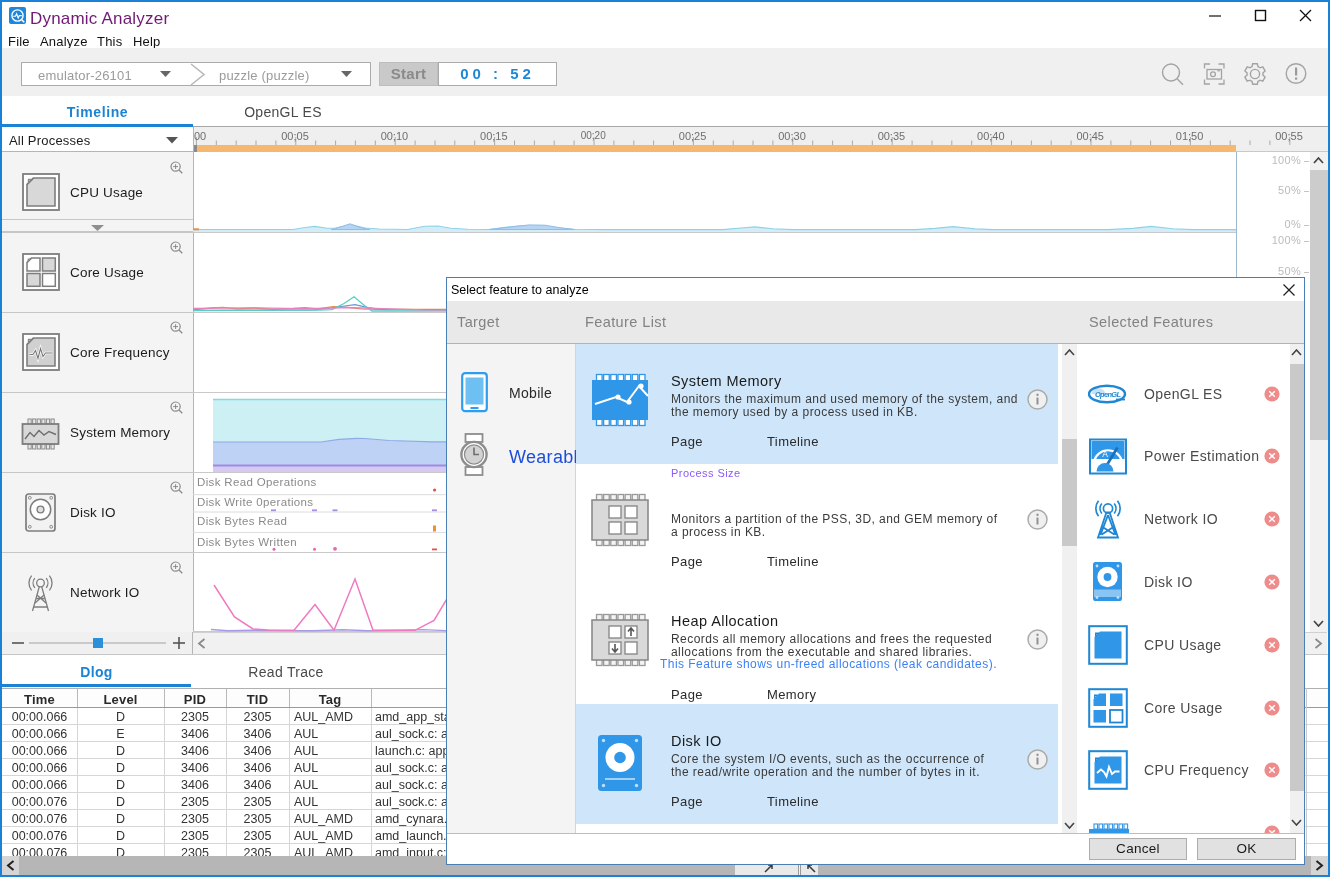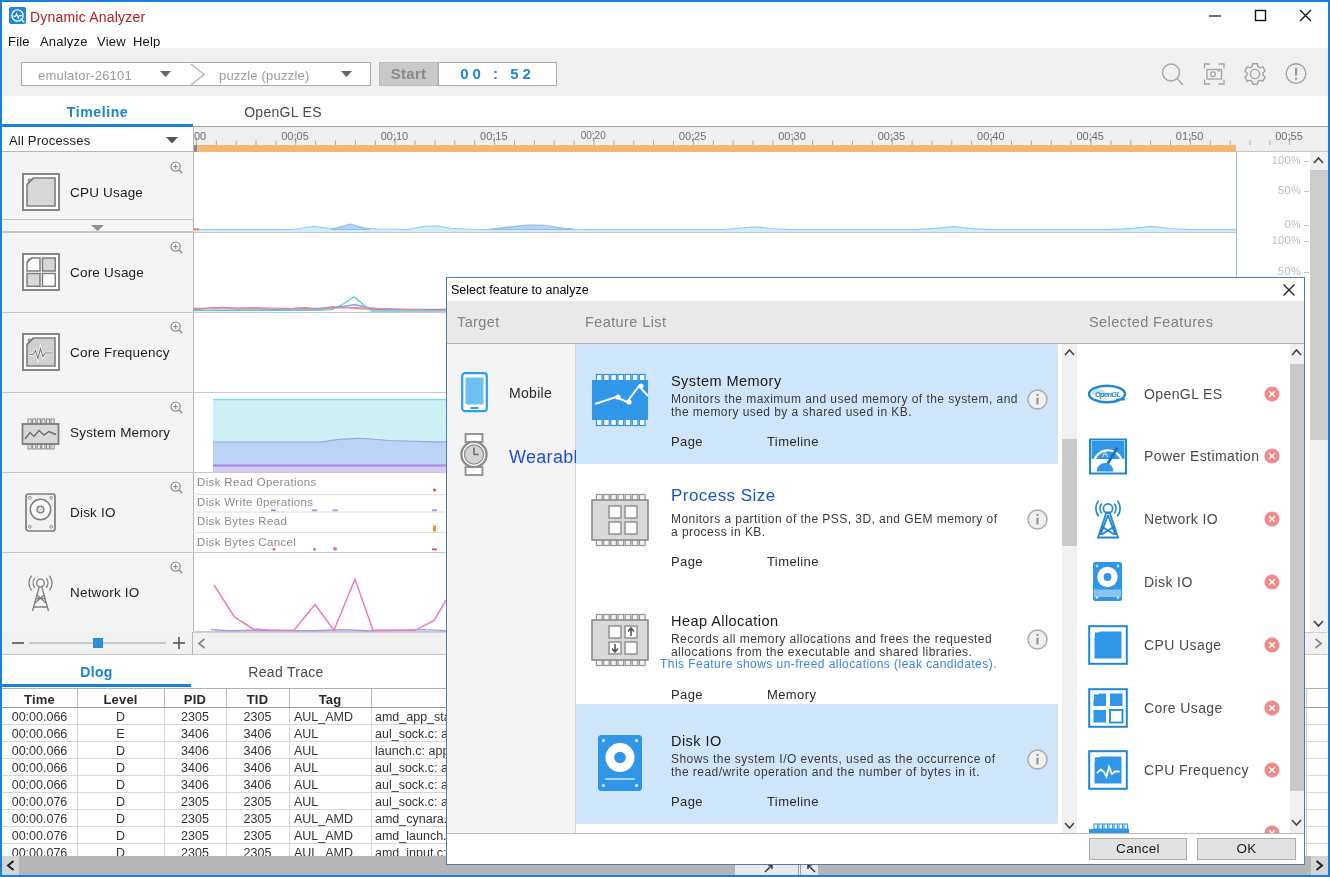--- a/index.html
+++ b/index.html
@@ -5,30 +5,30 @@
 body{font-family:"Liberation Sans",sans-serif;background:#fff;position:relative}
 .abs{position:absolute}
 </style></head><body>
 <div class="abs" style="left:0;top:0;width:1330px;height:877px;border:2px solid #1a80d8;z-index:90;pointer-events:none"></div>
 <svg class="abs" style="left:9px;top:7px" width="17" height="17" viewBox="0 0 17 17">
 <rect x="0" y="0" width="17" height="17" rx="2" fill="#1d87dd"></rect>
 <circle cx="8.5" cy="8.5" r="5.6" fill="none" stroke="#fff" stroke-width="1.4"></circle>
 <polyline points="4.2,9.3 6.5,9.3 7.6,6.7 9.2,11 10.3,8.6 12.8,8.6" fill="none" stroke="#fff" stroke-width="1.1"></polyline>
 <line x1="12.5" y1="12.5" x2="15.2" y2="15.2" stroke="#fff" stroke-width="1.6"></line>
   </svg>
-<div class="abs" style="left:30px;top:9px;font-size:14px;color:#b91c1c;letter-spacing:.2px">Dynamic Analyzer</div>
+<div class="abs" style="left:30px;top:9px;font-size:17px;color:#701a75;letter-spacing:.2px">Dynamic Analyzer</div>
 <svg class="abs" style="left:1200px;top:4px" width="125" height="24" viewBox="0 0 125 24">
 <line x1="9" y1="12" x2="21" y2="12" stroke="#111" stroke-width="1.2"></line>
 <rect x="55.5" y="6.5" width="10" height="10" fill="none" stroke="#111" stroke-width="1.4"></rect>
 <line x1="100" y1="6" x2="111" y2="17" stroke="#111" stroke-width="1.2"></line>
 <line x1="111" y1="6" x2="100" y2="17" stroke="#111" stroke-width="1.2"></line>
   </svg>
 <div class="abs" style="left:8px;top:34px;font-size:13px;color:#111;letter-spacing:.2px">File</div>
 <div class="abs" style="left:40px;top:34px;font-size:13px;color:#111;letter-spacing:.2px">Analyze</div>
-<div class="abs" style="left:97px;top:34px;font-size:13px;color:#111;letter-spacing:.2px">View</div>
+<div class="abs" style="left:97px;top:34px;font-size:13px;color:#111;letter-spacing:.2px">This</div>
 <div class="abs" style="left:133px;top:34px;font-size:13px;color:#111;letter-spacing:.2px">Help</div>
 <div class="abs" style="left:2px;top:48px;width:1326px;height:48px;background:#f0f0f0"></div>
 <div class="abs" style="left:21px;top:62px;width:350px;height:24px;background:#fff;border:1px solid #ababab"></div>
 <div class="abs" style="left:38px;top:68px;font-size:13px;color:#9b9b9b;letter-spacing:.2px">emulator-26101</div>
 <svg class="abs" style="left:159px;top:70px" width="13" height="8" viewBox="0 0 13 8">
     <polygon points="1,1 12,1 6.5,7" fill="#666"></polygon>
   </svg>
 <svg class="abs" style="left:188px;top:63px" width="20" height="23" viewBox="0 0 20 23">
     <polyline points="3,1 16,11.5 3,22" fill="none" stroke="#b8b8b8" stroke-width="1.6"></polyline>
   </svg>
@@ -290,21 +290,21 @@
 <rect x="239" y="37.4" width="5" height="1.8" fill="#a98fe0"></rect>
 <rect x="240" y="53.5" width="3" height="6" fill="#f09030"></rect>
 <circle cx="81" cy="77.3" r="1.5" fill="#ea64b0"></circle>
 <circle cx="121.5" cy="77.3" r="1.5" fill="#ea64b0"></circle>
 <circle cx="142" cy="76.8" r="1.9" fill="#ea64b0"></circle>
 <rect x="239" y="76.5" width="5" height="1.8" fill="#e05050"></rect>
 </svg>
 <div class="abs" style="left:197px;top:475.5px;font-size:11.5px;color:#8a8a8a;letter-spacing:.35px">Disk Read Operations</div>
 <div class="abs" style="left:197px;top:495.5px;font-size:11.5px;color:#8a8a8a;letter-spacing:.35px">Disk Write 0perations</div>
 <div class="abs" style="left:197px;top:514.5px;font-size:11.5px;color:#8a8a8a;letter-spacing:.35px">Disk Bytes Read</div>
-<div class="abs" style="left:197px;top:535.5px;font-size:11.5px;color:#8a8a8a;letter-spacing:.35px">Disk Bytes Cancel</div>
+<div class="abs" style="left:197px;top:535.5px;font-size:11.5px;color:#8a8a8a;letter-spacing:.35px">Disk Bytes Written</div>
 <svg class="abs" style="left:193px;top:552px" width="1043" height="80" viewBox="0 0 1043 80">
 <path d="M18,77.5 L35,78.8 L60,78.3 L90,78.6 L120,78.8 L150,77.8 L175,78.8 L210,78.3 L230,77.6 L253,78.6 L1043,78.6" fill="none" stroke="#a99ae8" stroke-width="1.4"></path>
 <path d="M21,33 L41.5,65 L60,77 L75,78 L101,78.3 L122,52.5 L141,78.3 L162,27 L180,78.3 L222,78.3 L241,68.5 L258,40 L268,30 L280,78.3 L1043,78.3" fill="none" stroke="#ef7ac2" stroke-width="1.5"></path>
 </svg>
 <div class="abs" style="left:1240px;top:154px;">
     <div style="width:61px;text-align:right;font-size:11px;color:#bbbbbb;letter-spacing:.3px">100%</div>
   </div>
 <div class="abs" style="left:1304px;top:161px;width:5px;height:1px;background:#c4c4c4"></div>
 <div class="abs" style="left:1240px;top:184px;">
     <div style="width:61px;text-align:right;font-size:11px;color:#bbbbbb;letter-spacing:.3px">50%</div>
@@ -679,21 +679,21 @@
     <rect x="41.25" y="46" width="5.6" height="6.5" fill="#fff" stroke="#2f96e8" stroke-width="1.3"></rect>
     <rect x="48.400000000000006" y="46" width="5.6" height="6.5" fill="#fff" stroke="#2f96e8" stroke-width="1.3"></rect>
 <rect x="1" y="7" width="56" height="40" fill="#2f96e8"></rect>
 <polyline points="4,31 25,24 36,29 48,13 57,23" fill="none" stroke="#fff" stroke-width="2"></polyline>
 <circle cx="27" cy="24" r="2.6" fill="#fff"></circle>
     <circle cx="38" cy="29" r="2.6" fill="#fff"></circle>
     <circle cx="50" cy="13" r="2.6" fill="#fff"></circle>
   </svg>
 <div class="abs" style="left:671px;top:373px;font-size:14.5px;color:#1a1a1a;letter-spacing:.45px;z-index:51">System Memory</div>
 <div class="abs" style="left:671px;top:392px;font-size:12px;color:#3a3a3a;letter-spacing:.45px;white-space:nowrap;z-index:51">Monitors the maximum and used memory of the system, and</div>
-<div class="abs" style="left:671px;top:404.7px;font-size:12px;color:#3a3a3a;letter-spacing:.45px;white-space:nowrap;z-index:51">the memory used by a shared used in KB.</div>
+<div class="abs" style="left:671px;top:404.7px;font-size:12px;color:#3a3a3a;letter-spacing:.45px;white-space:nowrap;z-index:51">the memory used by a process used in KB.</div>
 <div class="abs" style="left:671px;top:434.4px;font-size:13px;color:#2a2a2a;letter-spacing:.4px;z-index:51">Page</div>
 <div class="abs" style="left:767px;top:434.4px;font-size:13px;color:#2a2a2a;letter-spacing:.4px;z-index:51">Timeline</div>
 <svg class="abs" style="left:1027px;top:389px;z-index:51" width="21" height="21" viewBox="0 0 21 21">
 <circle cx="10.5" cy="10.5" r="9.5" fill="#f0f0f0" stroke="#ababab" stroke-width="1.5"></circle>
 <rect x="9.5" y="8.5" width="2" height="7" fill="#909090"></rect>
     <rect x="9.5" y="4.7" width="2" height="2.2" fill="#909090"></rect>
   </svg>
 <div class="abs" style="left:576px;top:464px;width:482px;height:120px;background:#fff;z-index:51"></div>
 <svg class="abs" style="left:591px;top:493px;z-index:51" width="58" height="54" viewBox="0 0 58 54">
 <rect x="5.5" y="1.5" width="5.6" height="6.5" fill="#f4f4f4" stroke="#999" stroke-width="1.3"></rect>
@@ -709,21 +709,21 @@
     <rect x="26.950000000000003" y="46" width="5.6" height="6.5" fill="#f4f4f4" stroke="#999" stroke-width="1.3"></rect>
     <rect x="34.1" y="46" width="5.6" height="6.5" fill="#f4f4f4" stroke="#999" stroke-width="1.3"></rect>
     <rect x="41.25" y="46" width="5.6" height="6.5" fill="#f4f4f4" stroke="#999" stroke-width="1.3"></rect>
     <rect x="48.400000000000006" y="46" width="5.6" height="6.5" fill="#f4f4f4" stroke="#999" stroke-width="1.3"></rect>
 <rect x="1" y="7" width="56" height="40" fill="#d9d9d9" stroke="#8a8a8a" stroke-width="1.6"></rect>
 <rect x="18" y="13" width="12" height="12" fill="#fff" stroke="#8a8a8a" stroke-width="1.4"></rect>
     <rect x="34" y="13" width="12" height="12" fill="#fff" stroke="#8a8a8a" stroke-width="1.4"></rect>
     <rect x="18" y="29" width="12" height="12" fill="#fff" stroke="#8a8a8a" stroke-width="1.4"></rect>
     <rect x="34" y="29" width="12" height="12" fill="#fff" stroke="#8a8a8a" stroke-width="1.4"></rect>
   </svg>
-<div class="abs" style="left:671px;top:486px;font-size:17px;color:#1d4ed8;letter-spacing:.45px;z-index:51">Process Size</div>
+<div class="abs" style="left:671px;top:467px;font-size:11px;color:#8b5cf6;letter-spacing:.45px;z-index:51">Process Size</div>
 <div class="abs" style="left:671px;top:512px;font-size:12px;color:#3a3a3a;letter-spacing:.45px;white-space:nowrap;z-index:51">Monitors a partition of the PSS, 3D, and GEM memory of</div>
 <div class="abs" style="left:671px;top:524.7px;font-size:12px;color:#3a3a3a;letter-spacing:.45px;white-space:nowrap;z-index:51">a process in KB.</div>
 <div class="abs" style="left:671px;top:554.4px;font-size:13px;color:#2a2a2a;letter-spacing:.4px;z-index:51">Page</div>
 <div class="abs" style="left:767px;top:554.4px;font-size:13px;color:#2a2a2a;letter-spacing:.4px;z-index:51">Timeline</div>
 <svg class="abs" style="left:1027px;top:509px;z-index:51" width="21" height="21" viewBox="0 0 21 21">
 <circle cx="10.5" cy="10.5" r="9.5" fill="#f0f0f0" stroke="#ababab" stroke-width="1.5"></circle>
 <rect x="9.5" y="8.5" width="2" height="7" fill="#909090"></rect>
     <rect x="9.5" y="4.7" width="2" height="2.2" fill="#909090"></rect>
   </svg>
 <div class="abs" style="left:576px;top:584px;width:482px;height:120px;background:#fff;z-index:51"></div>
@@ -766,21 +766,21 @@
 <rect x="1" y="1" width="44" height="56" rx="3.5" fill="#2f96e8"></rect>
 <circle cx="23" cy="23.5" r="14.5" fill="#fff"></circle>
 <circle cx="23" cy="23.5" r="5.8" fill="#2f96e8"></circle>
 <circle cx="6.5" cy="6.5" r="1.7" fill="#bfe0f8"></circle>
     <circle cx="39.5" cy="6.5" r="1.7" fill="#bfe0f8"></circle>
 <circle cx="6.5" cy="51.5" r="1.7" fill="#bfe0f8"></circle>
     <circle cx="39.5" cy="51.5" r="1.7" fill="#bfe0f8"></circle>
 <line x1="8" y1="45" x2="38" y2="45" stroke="#bfe0f8" stroke-width="1.6"></line>
   </svg>
 <div class="abs" style="left:671px;top:733px;font-size:14.5px;color:#1a1a1a;letter-spacing:.45px;z-index:51">Disk IO</div>
-<div class="abs" style="left:671px;top:752px;font-size:12px;color:#3a3a3a;letter-spacing:.45px;white-space:nowrap;z-index:51">Shows the system I/O events, used as the occurrence of</div>
+<div class="abs" style="left:671px;top:752px;font-size:12px;color:#3a3a3a;letter-spacing:.45px;white-space:nowrap;z-index:51">Core the system I/O events, such as the occurrence of</div>
 <div class="abs" style="left:671px;top:764.7px;font-size:12px;color:#3a3a3a;letter-spacing:.45px;white-space:nowrap;z-index:51">the read/write operation and the number of bytes in it.</div>
 <div class="abs" style="left:671px;top:794.4px;font-size:13px;color:#2a2a2a;letter-spacing:.4px;z-index:51">Page</div>
 <div class="abs" style="left:767px;top:794.4px;font-size:13px;color:#2a2a2a;letter-spacing:.4px;z-index:51">Timeline</div>
 <svg class="abs" style="left:1027px;top:749px;z-index:51" width="21" height="21" viewBox="0 0 21 21">
 <circle cx="10.5" cy="10.5" r="9.5" fill="#f0f0f0" stroke="#ababab" stroke-width="1.5"></circle>
 <rect x="9.5" y="8.5" width="2" height="7" fill="#909090"></rect>
     <rect x="9.5" y="4.7" width="2" height="2.2" fill="#909090"></rect>
   </svg>
 <div class="abs" style="left:576px;top:824px;width:482px;height:9px;background:#fff;z-index:51"></div>
 <div class="abs" style="left:1058px;top:344px;width:19px;height:489px;background:#fff;z-index:51"></div>

